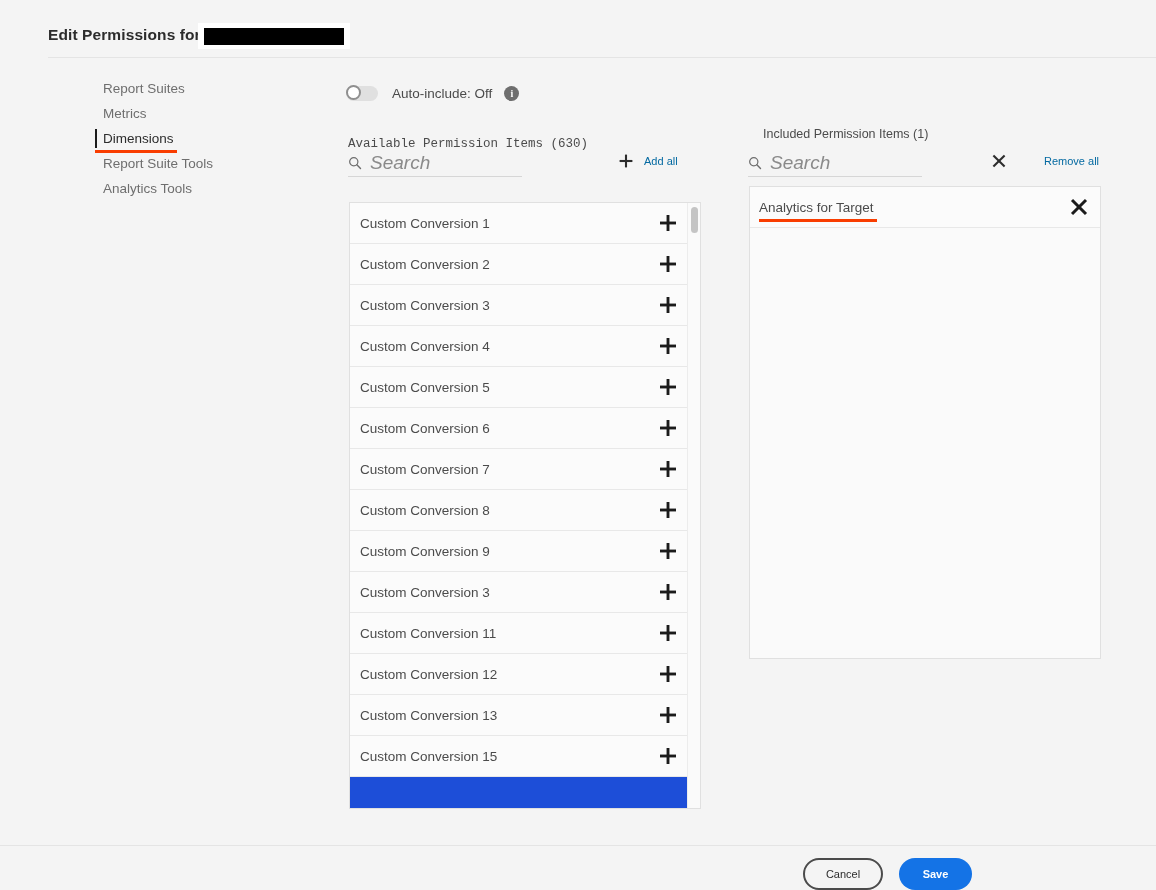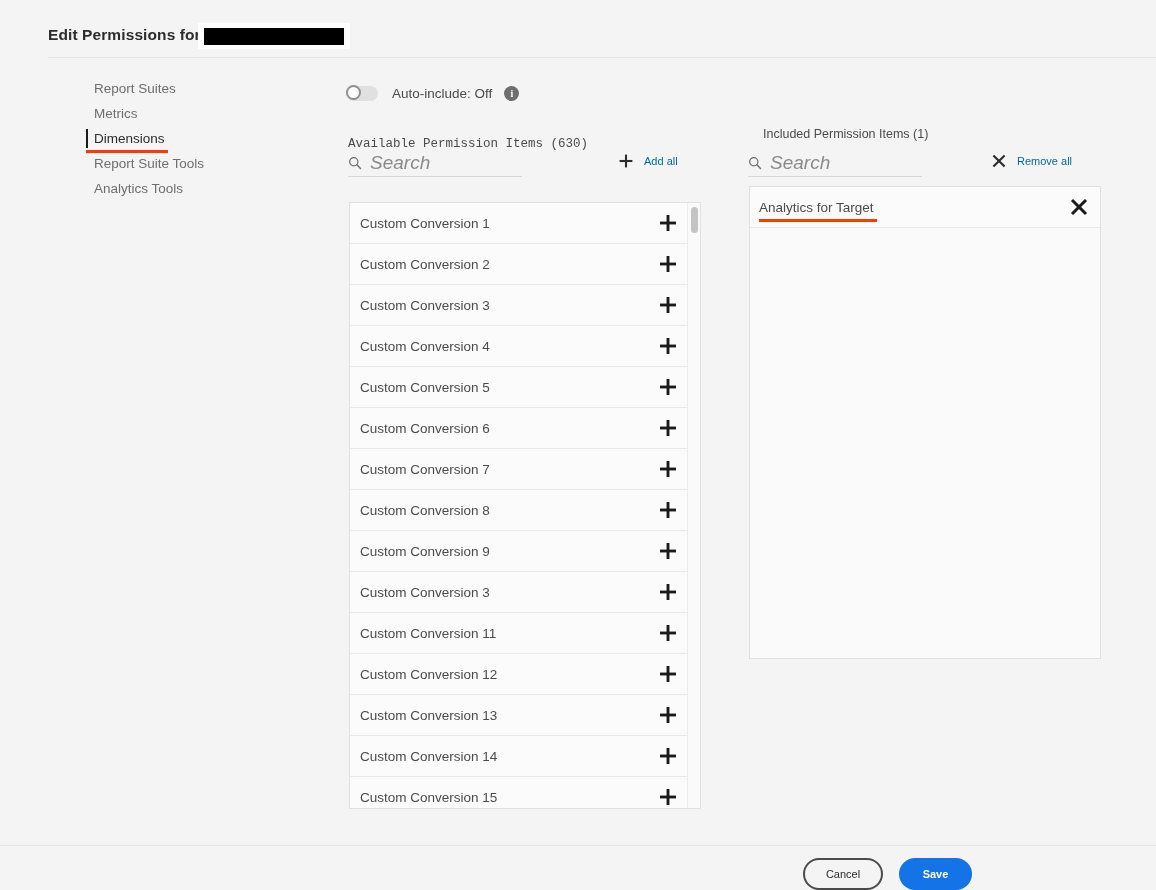--- a/index.html
+++ b/index.html
@@ -51,21 +51,21 @@
     position: absolute;
     left: 48px; top: 57px;
     width: 1108px;
     height: 1px;
     background: #e4e4e4;
   }
 
   
   .sidebar {
     position: absolute;
-    left: 0; top: 76px;
+    left: 9px; top: 76px;
     width: 310px;
     padding-left: 38px;
   }
   .side-item {
     position: relative;
     height: 25px;
     padding-left: 56px;
     display: flex;
     align-items: center;
     font-size: 13.5px;
@@ -184,21 +184,21 @@
   .action-link {
     position: absolute;
     display: flex;
     align-items: center;
     font-size: 11px;
     color: #0369a1;
     cursor: pointer;
     white-space: nowrap;
   }
   .action-link.addall { left: 618px; top: 153px; }
-  .action-link.removeall { left: 991px; top: 153px; }
+  .action-link.removeall { left: 991px; top: 153px; gap: 27px; }
   .action-link .glyph {
     width: 16px; height: 16px;
     margin-right: 10px;
     flex: none;
   }
 
   
   .list-box {
     position: absolute;
     left: 349px; top: 186px;
@@ -479,27 +479,20 @@
       </svg>
     </div>
     <div class="list-row">
       <span class="row-label">Custom Conversion 13</span>
       <svg class="row-add" viewBox="0 0 16 16">
         <line x1="8" y1="1.6" x2="8" y2="14.4" stroke="#1b1b1b" stroke-width="2.3"></line>
         <line x1="1.6" y1="8" x2="14.4" y2="8" stroke="#1b1b1b" stroke-width="2.3"></line>
       </svg>
     </div>
     <div class="list-row">
-      <span class="row-label">Custom Conversion 14</span>
-      <svg class="row-add" viewBox="0 0 16 16">
-        <line x1="8" y1="1.6" x2="8" y2="14.4" stroke="#1b1b1b" stroke-width="2.3"></line>
-        <line x1="1.6" y1="8" x2="14.4" y2="8" stroke="#1b1b1b" stroke-width="2.3"></line>
-      </svg>
-    </div>
-    <div class="list-row">
       <span class="row-label">Custom Conversion 15</span>
       <svg class="row-add" viewBox="0 0 16 16">
         <line x1="8" y1="1.6" x2="8" y2="14.4" stroke="#1b1b1b" stroke-width="2.3"></line>
         <line x1="1.6" y1="8" x2="14.4" y2="8" stroke="#1b1b1b" stroke-width="2.3"></line>
       </svg>
     </div>
   </div>
   <div class="scroll-track">
     <div class="scroll-thumb"></div>
   </div>

